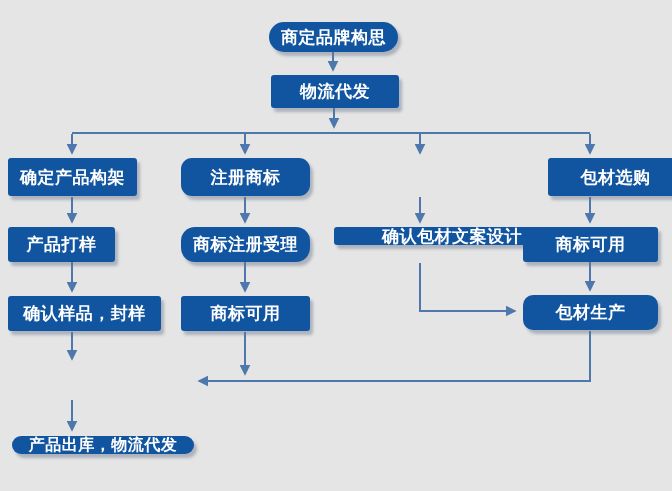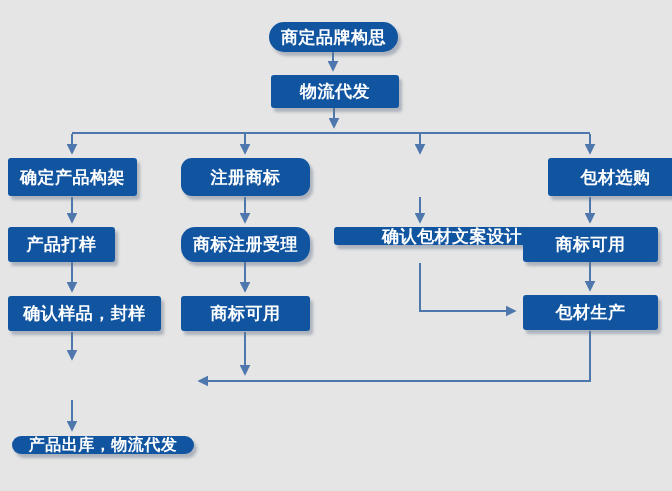--- a/index.html
+++ b/index.html
@@ -94,18 +94,18 @@
   <div class="node" style="left:181px; top:158px; width:129px; height:38px;border-radius:11px;">注册商标</div>
   <div class="node" style="left:548px; top:158px; width:135px; height:38px;">包材选购</div>
 
   <div class="node" style="left:8px;   top:227px; width:107px; height:35px;">产品打样</div>
   <div class="node" style="left:181px; top:227px; width:129px; height:35px;border-radius:14px;">商标注册受理</div>
   <div class="node" style="left:334px; top:227px; width:172px; height:18px;padding-left:32px;">确认包材文案设计</div>
   <div class="node" style="left:523px; top:227px; width:135px; height:35px;">商标可用</div>
 
   <div class="node" style="left:8px;   top:296px; width:153px; height:35px;">确认样品，封样</div>
   <div class="node" style="left:181px; top:296px; width:129px; height:35px;">商标可用</div>
-  <div class="node" style="left:523px; top:295px; width:135px; height:35px;">包材生产</div>
+  <div class="node" style="left:523px; top:295px; width:135px; height:35px;border-radius:10px;">包材生产</div>
 
 
   <div class="node pill long" style="left:12px; top:436px; width:182px; height:18px;">产品出库，物流代发</div>
 
 </div>
 
 </body></html>

